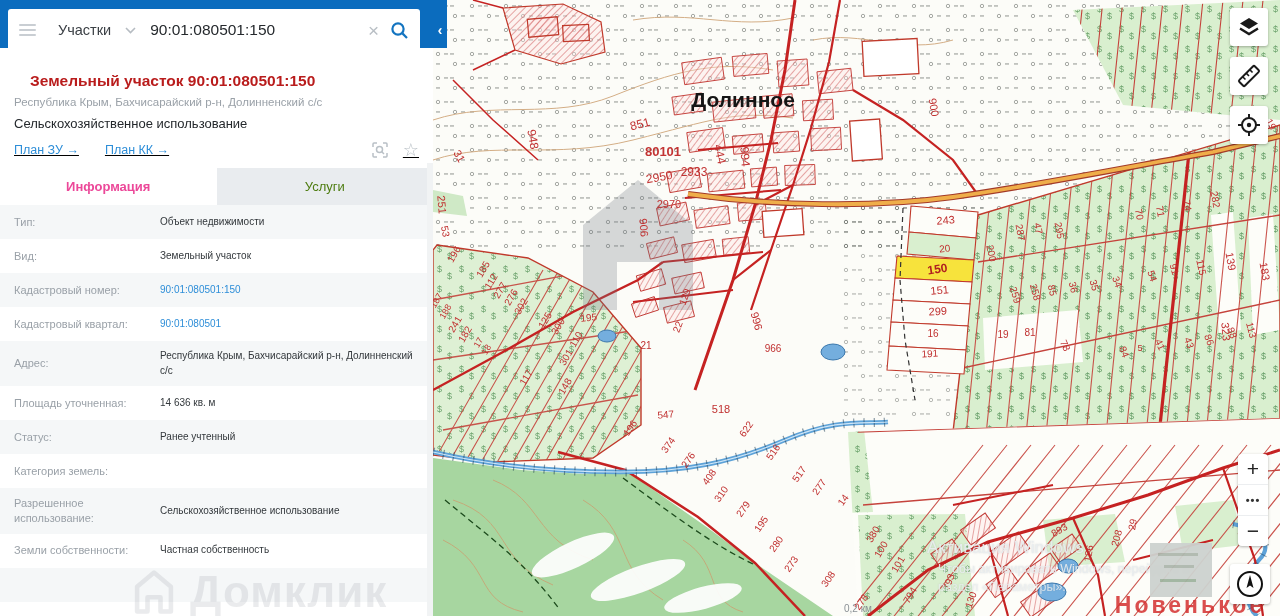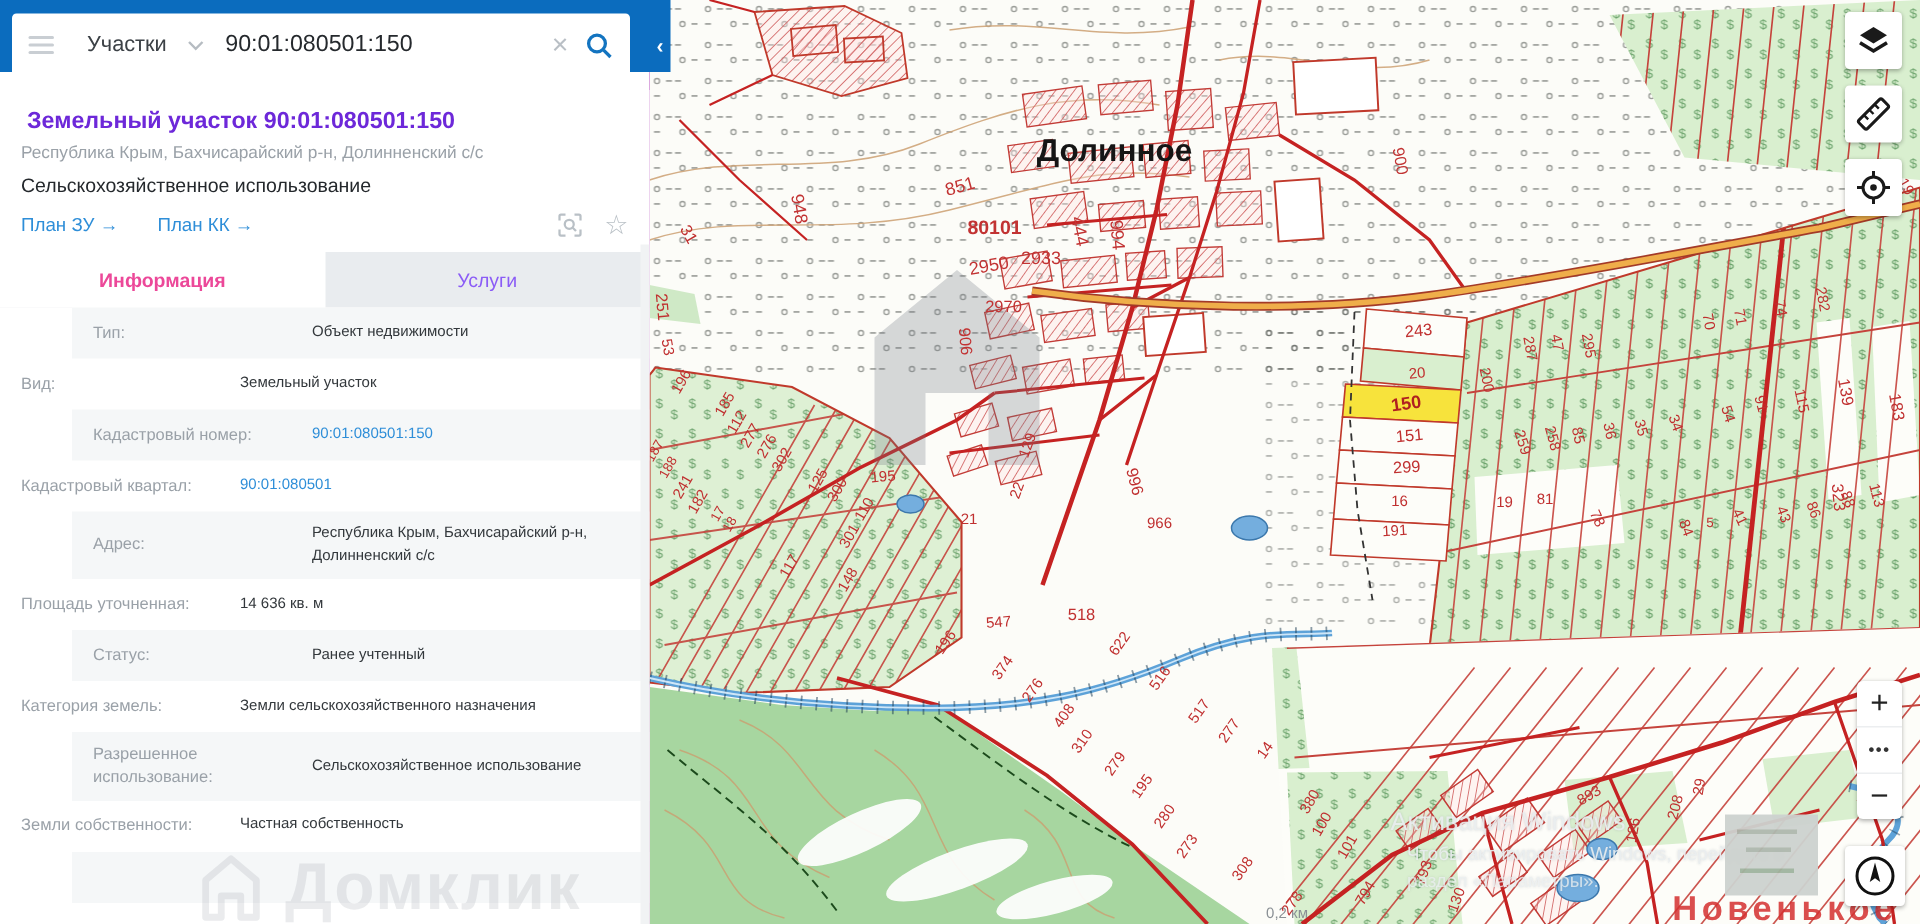--- a/index.html
+++ b/index.html
@@ -37,35 +37,35 @@
   .cat .lbl{font-size:14.5px;color:#3c4146;}
   .query{flex:1;font-size:15.5px;color:#25292d;border:none;outline:none;background:transparent;
          font-family:inherit;padding:0 4px;}
   .clear-x{color:#b9bfc5;font-size:19px;padding:0 8px;cursor:pointer;line-height:1;}
   .mag{padding:0 10px 0 2px;cursor:pointer;display:flex;}
   .collapse{position:absolute;left:433px;top:0;width:14px;height:60px;color:#fff;display:flex;
             align-items:center;justify-content:center;font-size:14px;font-weight:bold;cursor:pointer;}
 
   .panel{position:absolute;left:0;top:60px;width:433px;bottom:0;background:#fff;z-index:4;overflow:hidden;}
   .p-head{padding:10px 14px 0 14px;}
-  .p-title{font-size:15.5px;font-weight:bold;color:#6d28d9;margin:2px 0 6px 4px;}
+  .p-title{font-size:15.5px;font-weight:bold;color:#b91c1c;margin:2px 0 6px 16px;}
   .p-sub{font-size:11.5px;color:#9aa1a8;margin-bottom:8px;}
   .p-usage{font-size:13px;color:#24282c;margin-bottom:10px;}
-  .p-links{display:flex;align-items:center;gap:26px;padding-bottom:9px;}
+  .p-links{display:flex;align-items:center;gap:26px;padding-bottom:9px;text-decoration:underline;}
   .p-link{font-size:12.5px;color:#2e8ed8;cursor:pointer;}
   .p-ic{margin-left:auto;display:flex;align-items:center;gap:14px;}
   .p-ic .ic{cursor:pointer;display:flex;color:#b9c0c6;}
   .star{font-size:18px;line-height:1;color:#b9c0c6;}
   .tabs{display:flex;height:37px;background:#e9ecef;}
   .tab{flex:1;display:flex;align-items:center;justify-content:center;font-size:13px;cursor:pointer;}
   .tab.active{background:#fff;font-weight:bold;color:#ec4899;}
-  .tab.inactive{color:#8b5cf6;}
+  .tab.inactive{color:#4d7c0f;}
   .itable{}
   .irow{display:flex;align-items:center;padding:8px 0;min-height:18px;}
-  .irow.odd{background:#f5f7f8;margin-left:48px;}
+  .irow.odd{background:#f5f7f8;}
   .ilabel{width:132px;flex:0 0 132px;padding-left:14px;font-size:11px;color:#9aa1a8;line-height:1.35;}
   .ivalue{flex:1;padding:0 14px 0 14px;font-size:10px;color:#33383c;line-height:1.45;}
   .ivalue.link{color:#2e8ed8;cursor:pointer;}
   .brand-wm{position:absolute;left:128px;top:506px;display:flex;align-items:center;gap:10px;pointer-events:none;opacity:.55;}
   .brand-wm .txt{font-size:44px;font-weight:bold;color:rgba(145,153,160,.35);letter-spacing:1px;}
   .scrolltrack{position:absolute;right:0;top:103px;width:6px;bottom:0;background:#f1f3f4;}
 </style>
 </head>
 <body>
 
@@ -499,21 +499,20 @@
         <div class="irow">
           <div class="ilabel">Площадь уточненная:</div>
           <div class="ivalue">14 636 кв. м</div>
         </div>
         <div class="irow odd">
           <div class="ilabel">Статус:</div>
           <div class="ivalue">Ранее учтенный</div>
         </div>
         <div class="irow">
           <div class="ilabel">Категория земель:</div>
-          <div class="ivalue">Земли сельскохозяйственного назначения</div>
         </div>
         <div class="irow odd">
           <div class="ilabel">Разрешенное использование:</div>
           <div class="ivalue">Сельскохозяйственное использование</div>
         </div>
         <div class="irow">
           <div class="ilabel">Земли собственности:</div>
           <div class="ivalue">Частная собственность</div>
         </div>
         <div class="irow odd"></div>

